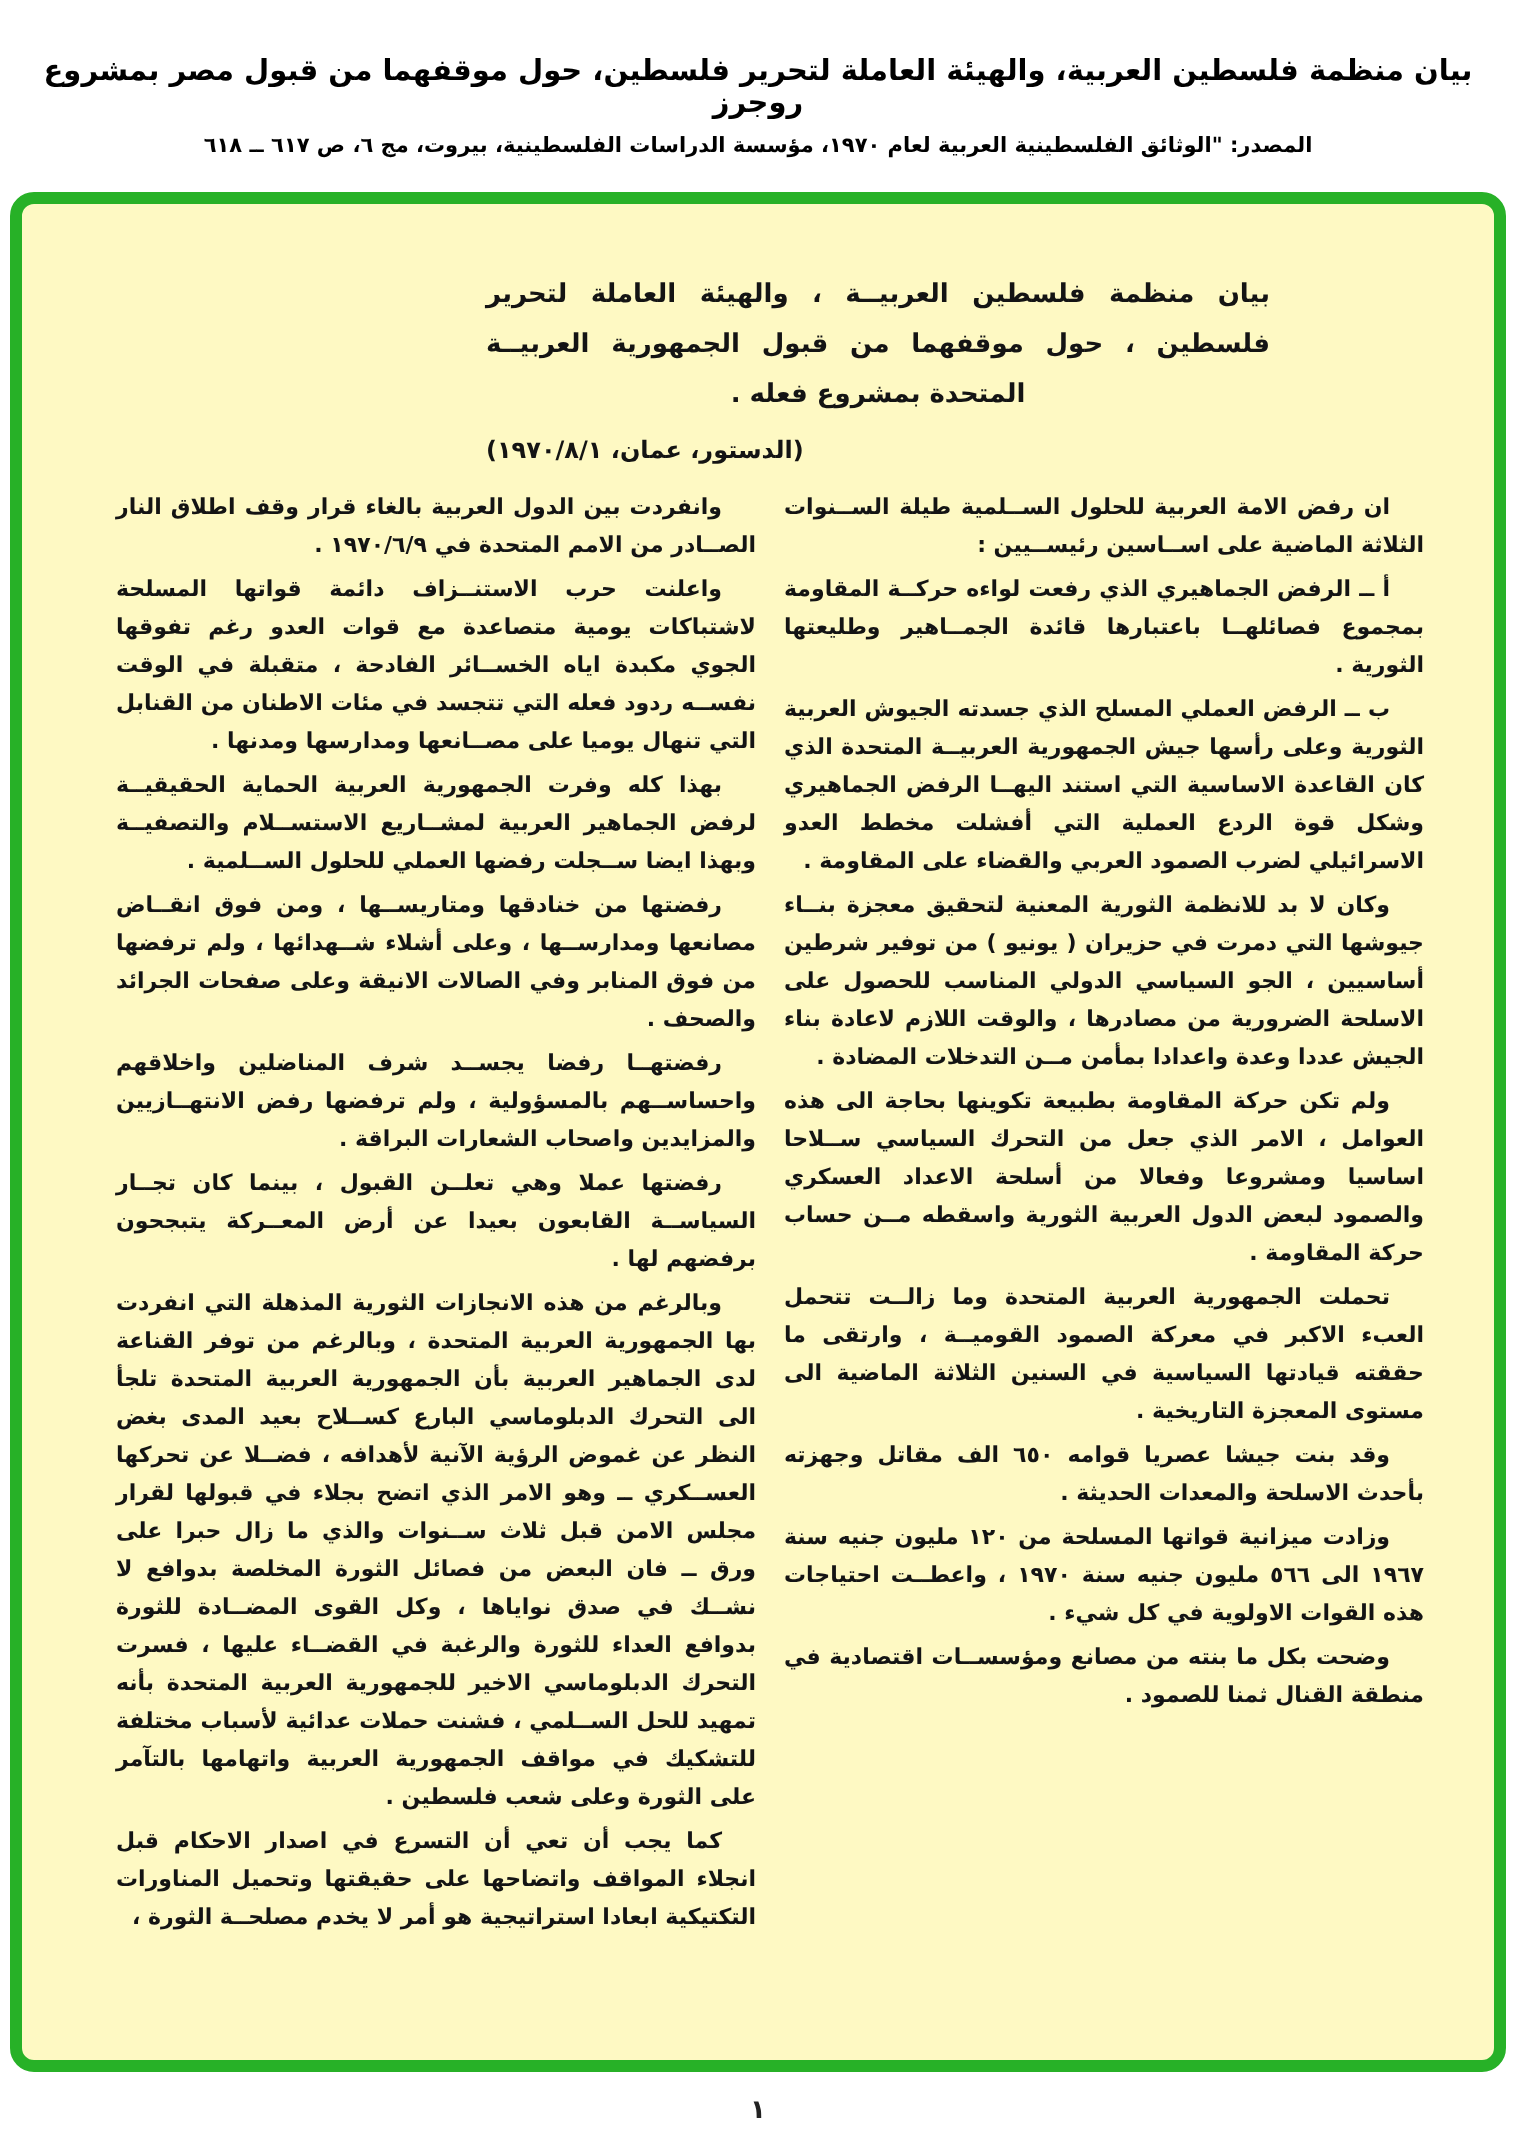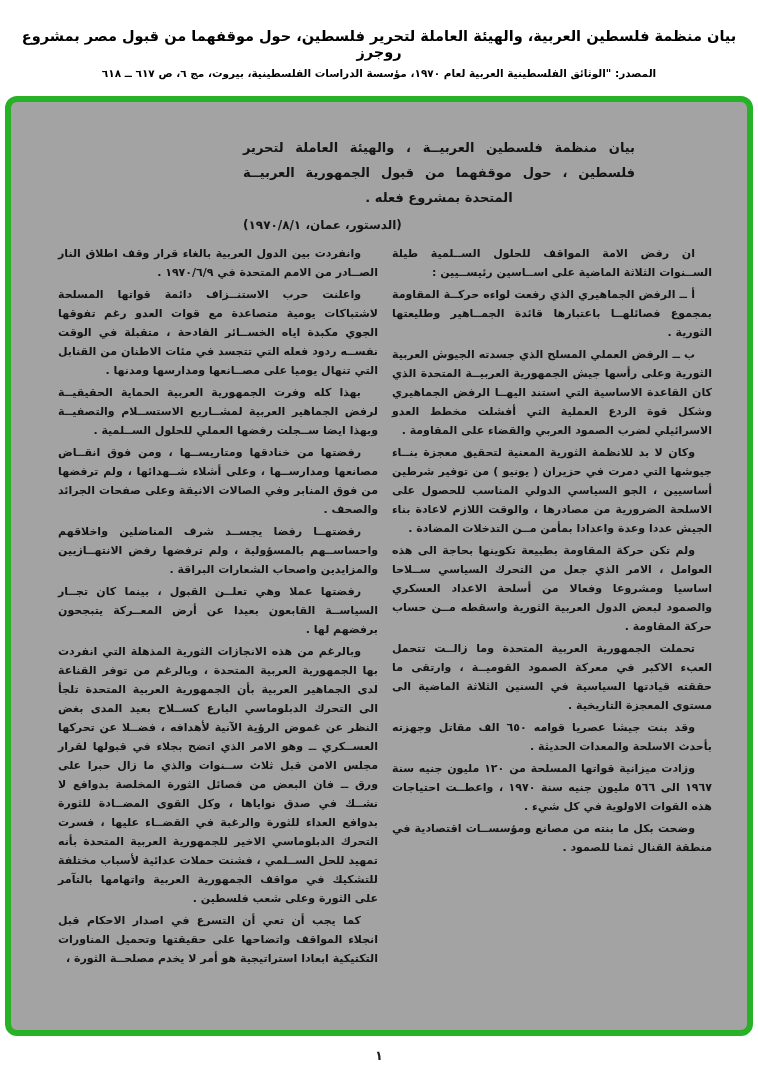--- a/index.html
+++ b/index.html
@@ -30,21 +30,21 @@
     margin-top: 7px;
   }
   .scan-box {
     margin: 17px 5px 0 5px;
     height: 940px;
     box-sizing: border-box;
     border: 6px solid #27b127;
     border-radius: 12px;
     direction: rtl;
     overflow: hidden;
-    background: #a3a3a3;
+    background: #fef9c3;
   }
   .doc-title-block {
     width: 392px;
     margin: 33px 112px 0 auto;
     font-weight: bold;
     font-size: 13px;
     line-height: 25px;
     color: #141414;
   }
   .doc-title-line {
@@ -104,21 +104,21 @@
       <div class="doc-title-line">بيان منظمة فلسطين العربيــة ، والهيئة العاملة لتحرير</div>
 
       <div class="doc-title-line">فلسطين ، حول موقفهما من قبول الجمهورية العربيــة</div>
 
       <div class="doc-title-line">المتحدة بمشروع فعله .</div>
     </div>
   <div class="dateline">(الدستور، عمان، ١٩٧٠/٨/١)</div>
   <div class="columns">
     <div class="col">
 
-        <p class="para">ان رفض الامة المواقف للحلول الســلمية طيلة الســنوات الثلاثة الماضية على اســاسين رئيســيين :</p>
+        <p class="para">ان رفض الامة العربية للحلول الســلمية طيلة الســنوات الثلاثة الماضية على اســاسين رئيســيين :</p>
 
         <p class="para">أ ــ الرفض الجماهيري الذي رفعت لواءه حركــة المقاومة بمجموع فصائلهــا باعتبارها قائدة الجمــاهير وطليعتها الثورية .</p>
 
         <p class="para">ب ــ الرفض العملي المسلح الذي جسدته الجيوش العربية الثورية وعلى رأسها جيش الجمهورية العربيــة المتحدة الذي كان القاعدة الاساسية التي استند اليهــا الرفض الجماهيري وشكل قوة الردع العملية التي أفشلت مخطط العدو الاسرائيلي لضرب الصمود العربي والقضاء على المقاومة .</p>
 
 
         <p class="para">وكان لا بد للانظمة الثورية المعنية لتحقيق معجزة بنــاء جيوشها التي دمرت في حزيران ( يونيو ) من توفير شرطين أساسيين ، الجو السياسي الدولي المناسب للحصول على الاسلحة الضرورية من مصادرها ، والوقت اللازم لاعادة بناء الجيش عددا وعدة واعدادا بمأمن مــن التدخلات المضادة .</p>
 
         <p class="para">ولم تكن حركة المقاومة بطبيعة تكوينها بحاجة الى هذه العوامل ، الامر الذي جعل من التحرك السياسي ســلاحا اساسيا ومشروعا وفعالا من أسلحة الاعداد العسكري والصمود لبعض الدول العربية الثورية واسقطه مــن حساب حركة المقاومة .</p>
 

